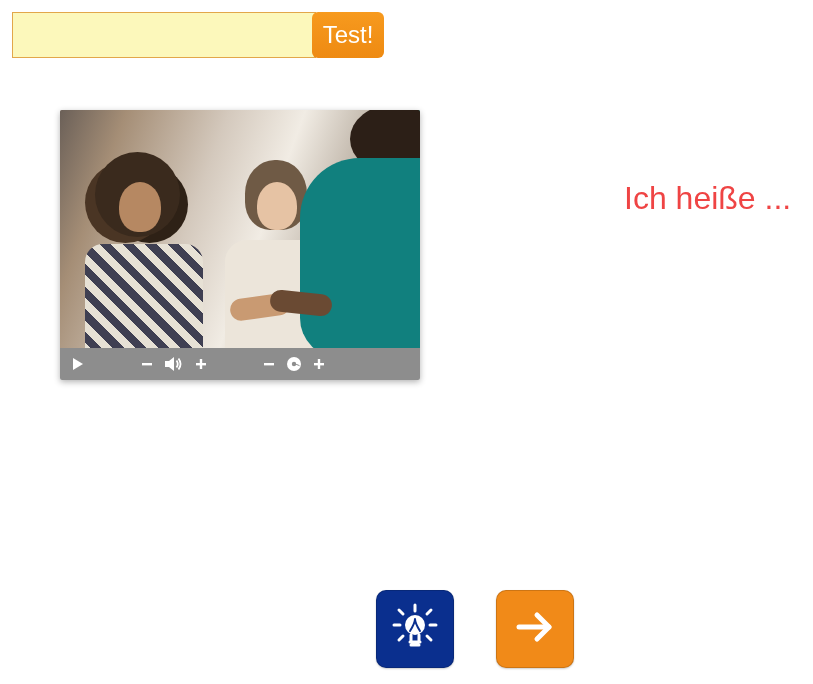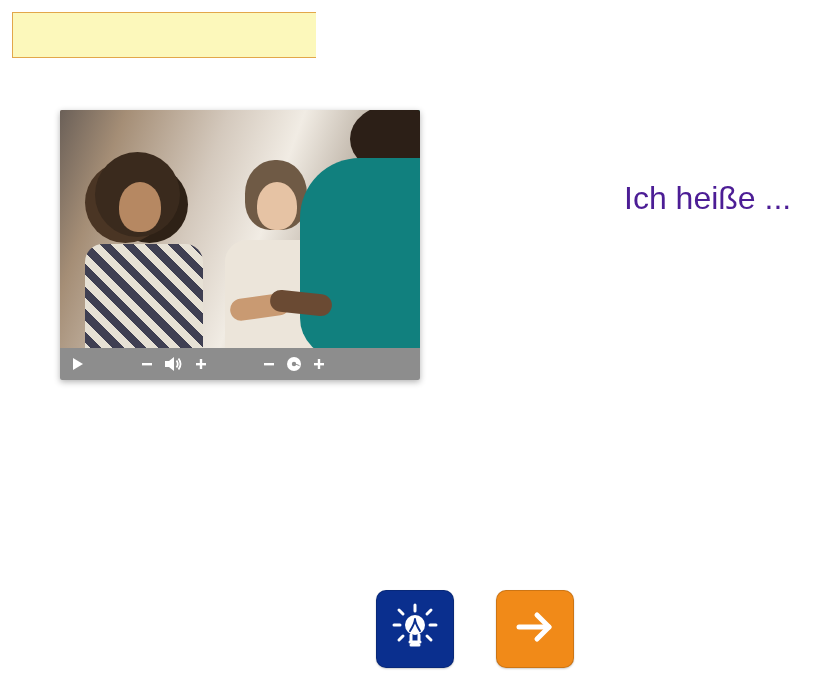--- a/index.html
+++ b/index.html
@@ -87,21 +87,21 @@
     }
     .ctrl { display:flex; align-items:center; cursor:pointer; }
     .ctrl svg { fill:#ffffff; }
     .grp { display:flex; align-items:center; gap:10px; }
     .spacer { flex:0 0 26px; }
     .prompt-text {
       position: absolute;
       top: 180px;
       left: 624px;
       font-size: 32px;
-      color: #4c1d95;
+      color: #ef4444;
       font-weight: 400;
     }
     .bottom-row {
       position: absolute;
       top: 590px;
       left: 376px;
       display: flex;
       gap: 42px;
     }
     .sq-btn {
@@ -117,20 +117,21 @@
     }
     .hint-btn { background:#0a2f8e; }
     .next-btn { background:#f18a18; }
     .sq-btn svg { width:52px; height:52px; }
   </style>
 </head>
 <body>
 
 <div class="input-row">
   <input class="answer-input" type="text" value="" style="">
+  <button class="test-btn">Test!</button>
 </div>
 
 <div class="media-card">
   <div class="media-img">
     <div class="person1">
         <div class="hair"></div>
         <div class="face"></div>
         <div class="body"></div>
       </div>
     <div class="person2">

